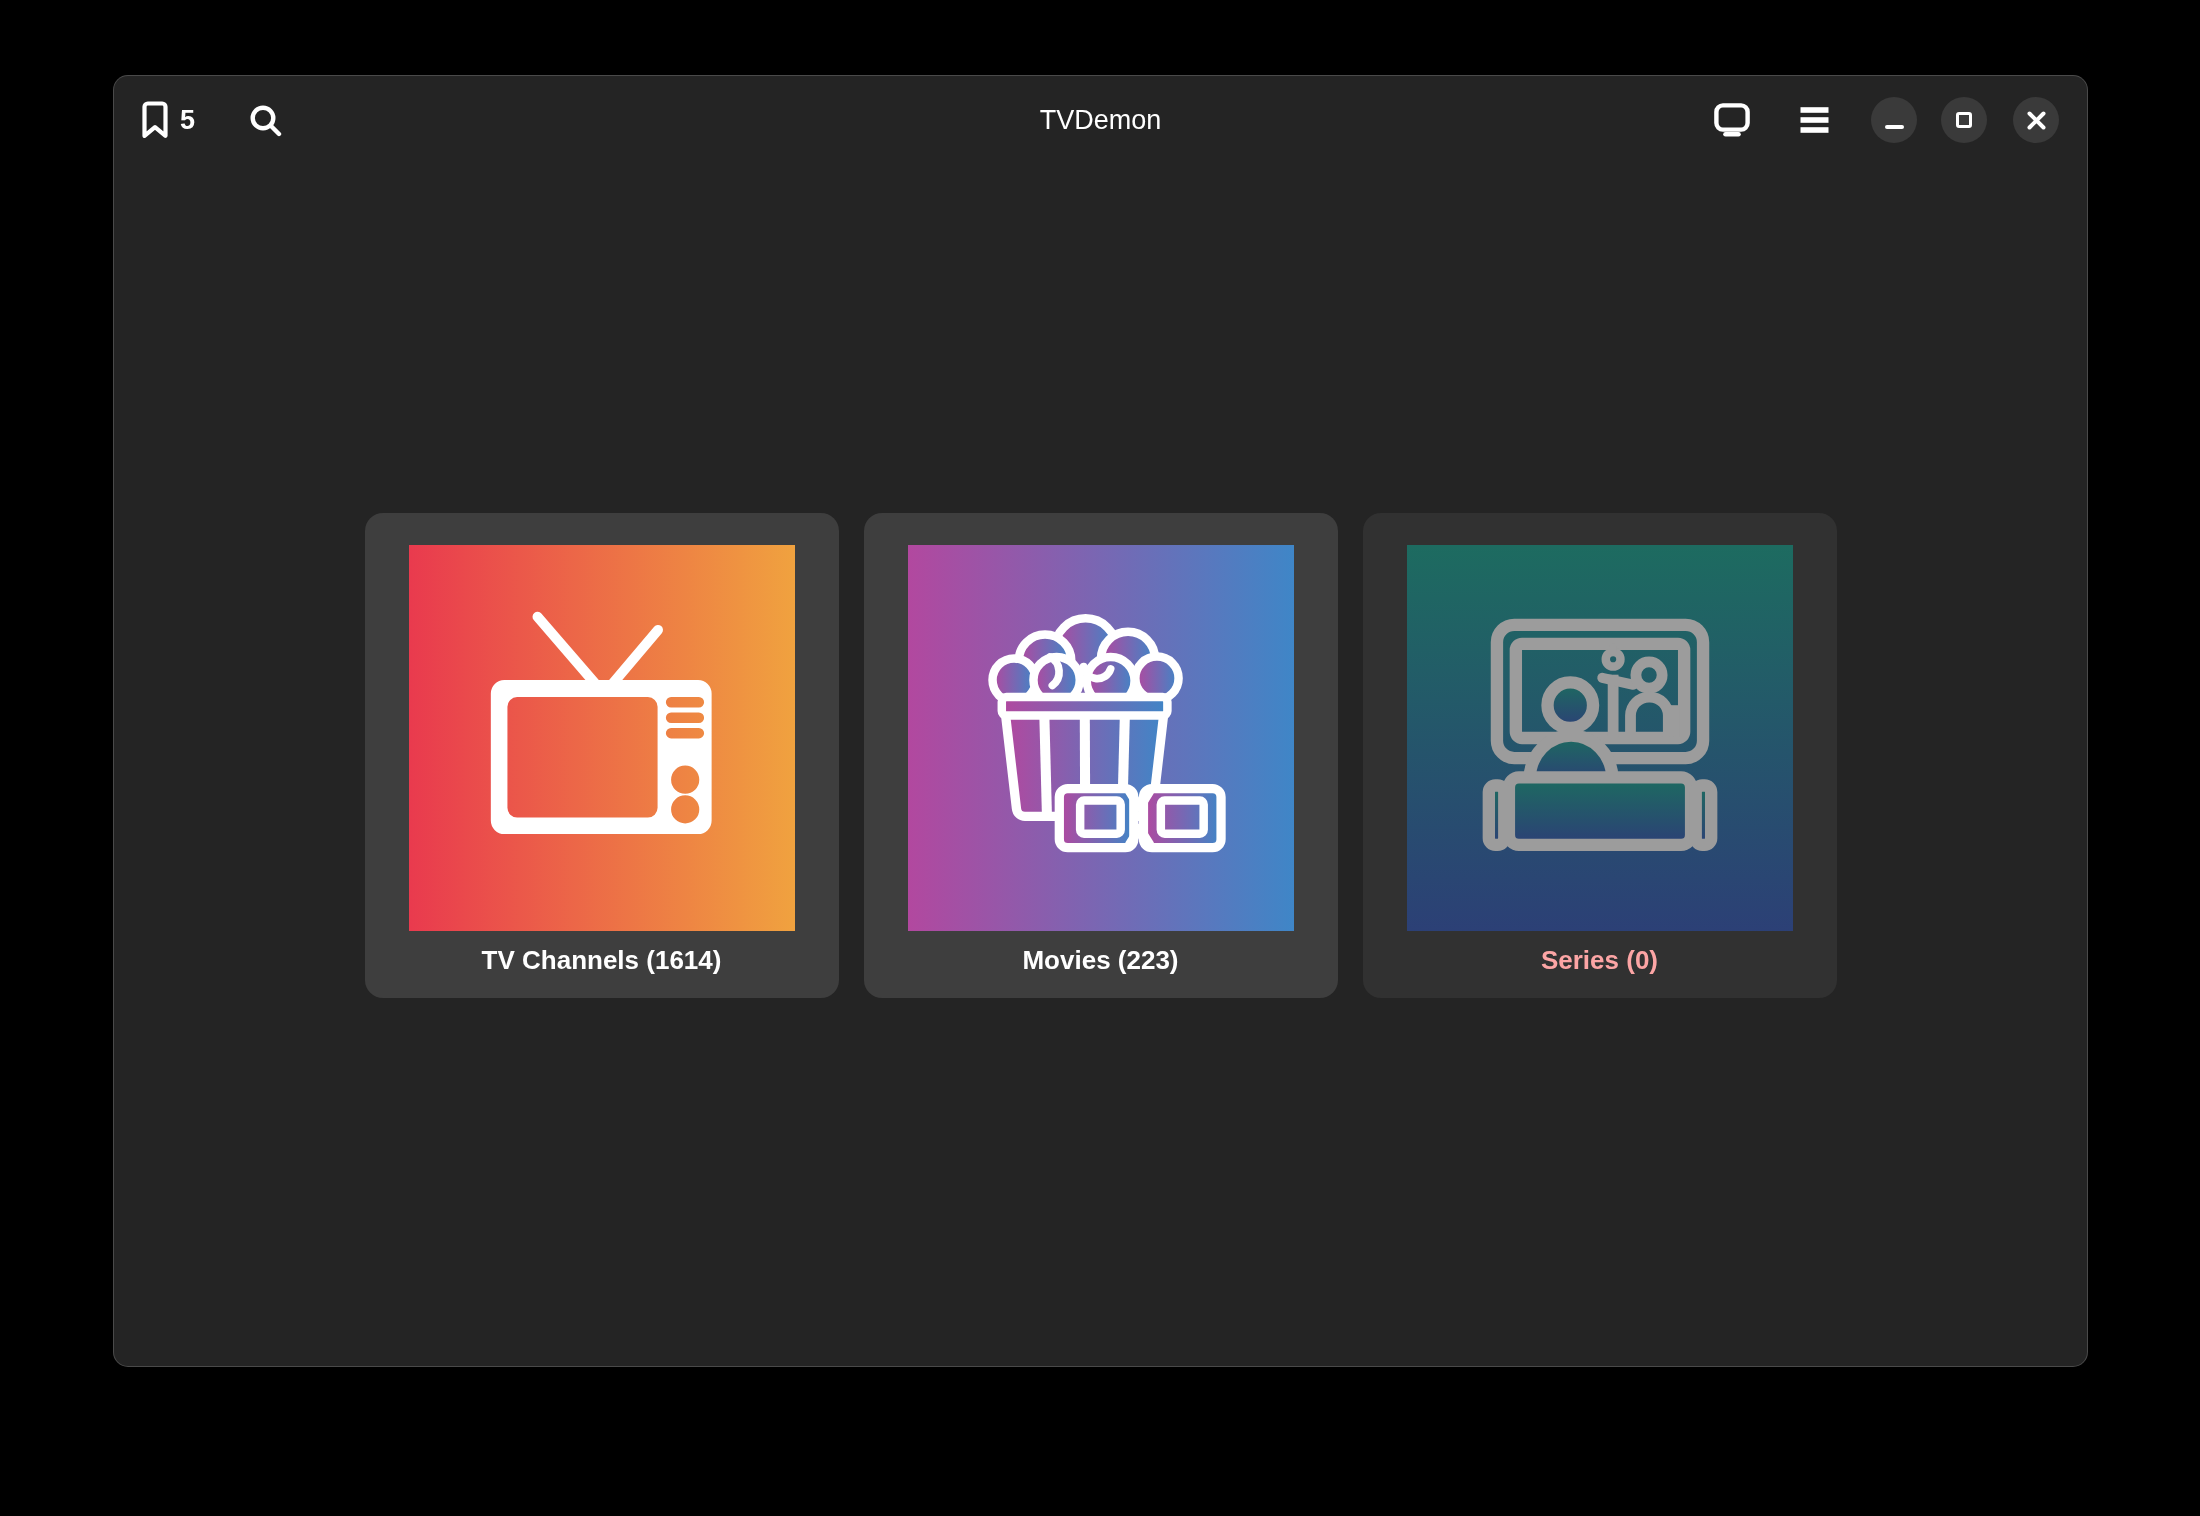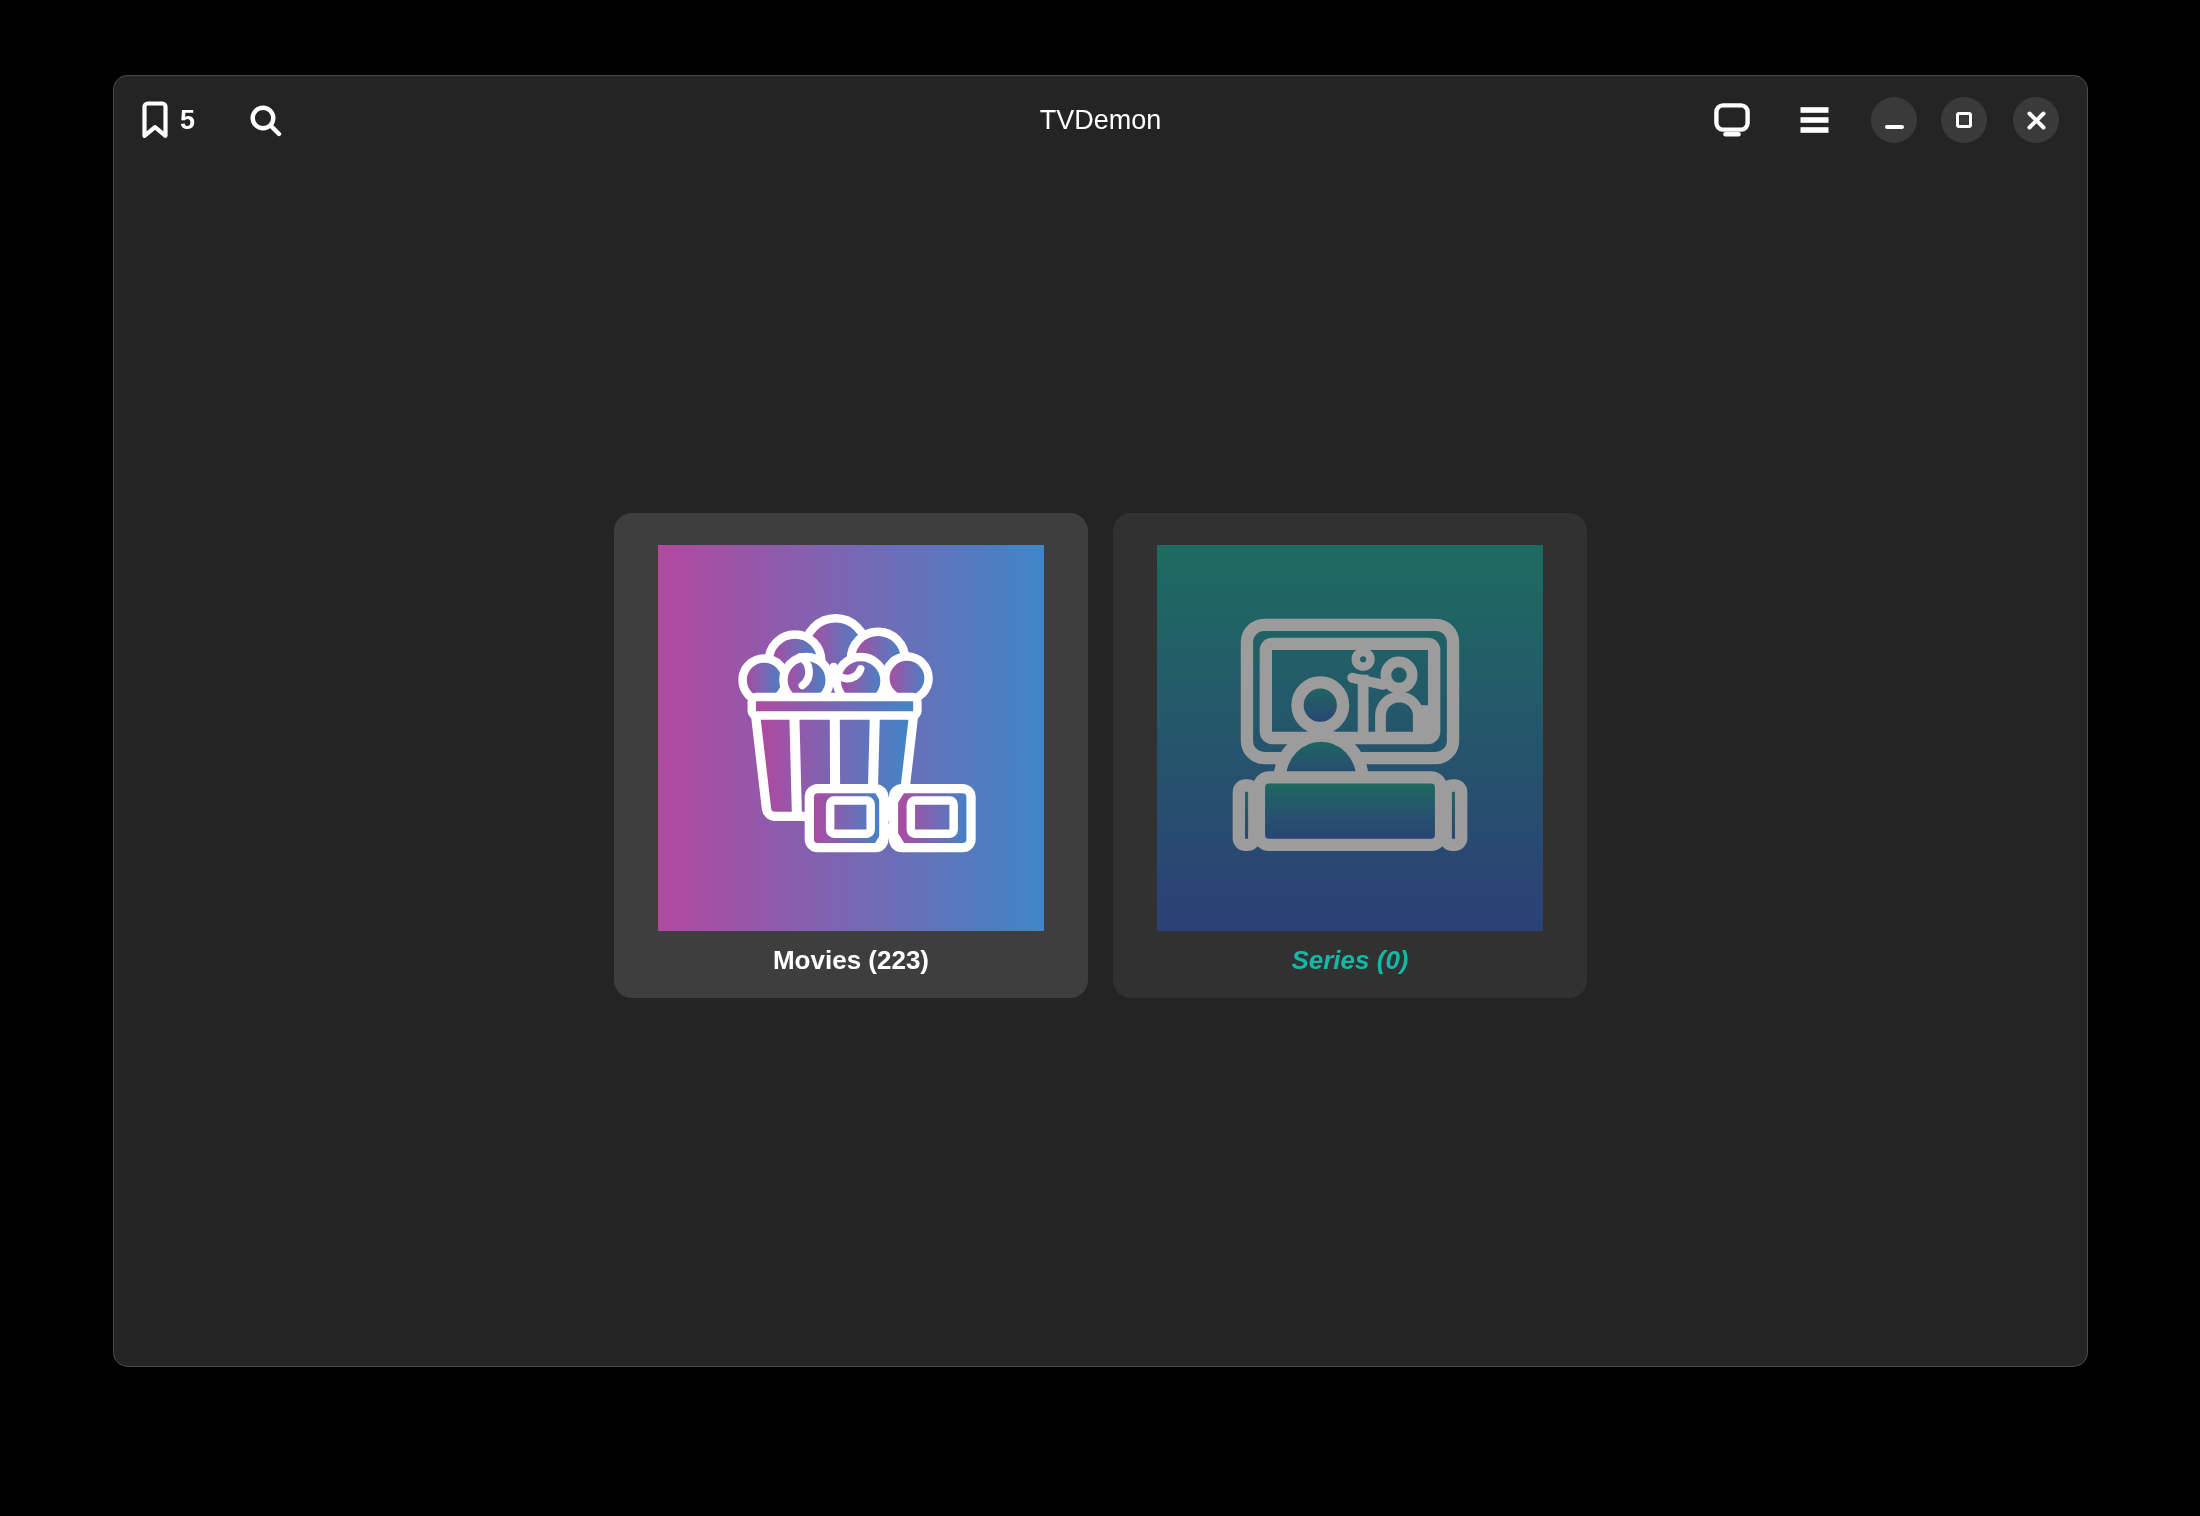--- a/index.html
+++ b/index.html
@@ -52,21 +52,21 @@
     width:474px;height:485px;box-sizing:border-box;
     background:#3e3e3e;border-radius:18px;padding:32px 44px 0;
     cursor:pointer;
   }
   .card.disabled{background:#313131;cursor:default;}
   .tile{width:386px;height:386px;display:block;}
   .card-label{
     margin-top:14px;text-align:center;color:#fff;
     font-size:26px;font-weight:bold;line-height:30px;white-space:nowrap;
   }
-  .card.disabled .card-label{color:#14b8a6;font-style:italic;}
+  .card.disabled .card-label{color:#fca5a5;}
 </style>
 </head>
 <body>
 
 <div class="stage">
   <div class="window">
 
     <div class="headerbar">
       <div class="hb-left">
         <button class="icon-btn bookmarks-btn">
@@ -108,20 +108,44 @@
         <button class="circle-btn close-btn">
           <svg width="21" height="21" viewBox="0 0 21 21">
             <path d="M3.5 3.5 L17.5 17.5 M17.5 3.5 L3.5 17.5" stroke="#fff" stroke-width="4" stroke-linecap="round"></path>
           </svg>
         </button>
       </div>
     </div>
 
     <div class="content">
 
+      <div class="card">
+        <svg class="tile" viewBox="0 0 100 100">
+          <defs>
+            <linearGradient id="g0" x1="0" y1="0" x2="1" y2="0">
+              <stop offset="0" stop-color="#e93a4e"></stop>
+                <stop offset="1" stop-color="#f0a23f"></stop>
+            </linearGradient>
+          </defs>
+          <rect width="100" height="100" fill="url(#g0)"></rect>
+          <g>
+            <path d="M33.3 18.6 L49.7 37.6" stroke="#fff" stroke-width="2.6" stroke-linecap="round" fill="none"></path>
+            <path d="M64.5 22 L51.3 37.6" stroke="#fff" stroke-width="2.6" stroke-linecap="round" fill="none"></path>
+            <path fill="#fff" fill-rule="evenodd" d="
+              M24.7 35 h50.2 a3.5 3.5 0 0 1 3.5 3.5 v32.9 a3.5 3.5 0 0 1 -3.5 3.5 h-50.2 a3.5 3.5 0 0 1 -3.5 -3.5 v-32.9 a3.5 3.5 0 0 1 3.5 -3.5 Z
+              M28 39.4 h33.9 a2.5 2.5 0 0 1 2.5 2.5 v26.2 a2.5 2.5 0 0 1 -2.5 2.5 h-33.9 a2.5 2.5 0 0 1 -2.5 -2.5 v-26.2 a2.5 2.5 0 0 1 2.5 -2.5 Z
+              M67.9 39.4 h7.2 a1.35 1.35 0 0 1 1.35 1.35 a1.35 1.35 0 0 1 -1.35 1.35 h-7.2 a1.35 1.35 0 0 1 -1.35 -1.35 a1.35 1.35 0 0 1 1.35 -1.35 Z
+              M67.9 43.4 h7.2 a1.35 1.35 0 0 1 1.35 1.35 a1.35 1.35 0 0 1 -1.35 1.35 h-7.2 a1.35 1.35 0 0 1 -1.35 -1.35 a1.35 1.35 0 0 1 1.35 -1.35 Z
+              M67.9 47.4 h7.2 a1.35 1.35 0 0 1 1.35 1.35 a1.35 1.35 0 0 1 -1.35 1.35 h-7.2 a1.35 1.35 0 0 1 -1.35 -1.35 a1.35 1.35 0 0 1 1.35 -1.35 Z
+              M75.2 60.8 a3.65 3.65 0 1 1 -7.3 0 a3.65 3.65 0 1 1 7.3 0 Z
+              M75.2 68.5 a3.65 3.65 0 1 1 -7.3 0 a3.65 3.65 0 1 1 7.3 0 Z"></path>
+          </g>
+        </svg>
+        <div class="card-label">TV Channels (1614)</div>
+      </div>
 
       <div class="card">
         <svg class="tile" viewBox="0 0 100 100">
           <defs>
             <linearGradient id="g1" x1="0" y1="0" x2="1" y2="0">
               <stop offset="0" stop-color="#b2489f"></stop>
                 <stop offset="1" stop-color="#3f86c7"></stop>
             </linearGradient>
           </defs>
           <rect width="100" height="100" fill="url(#g1)"></rect>

